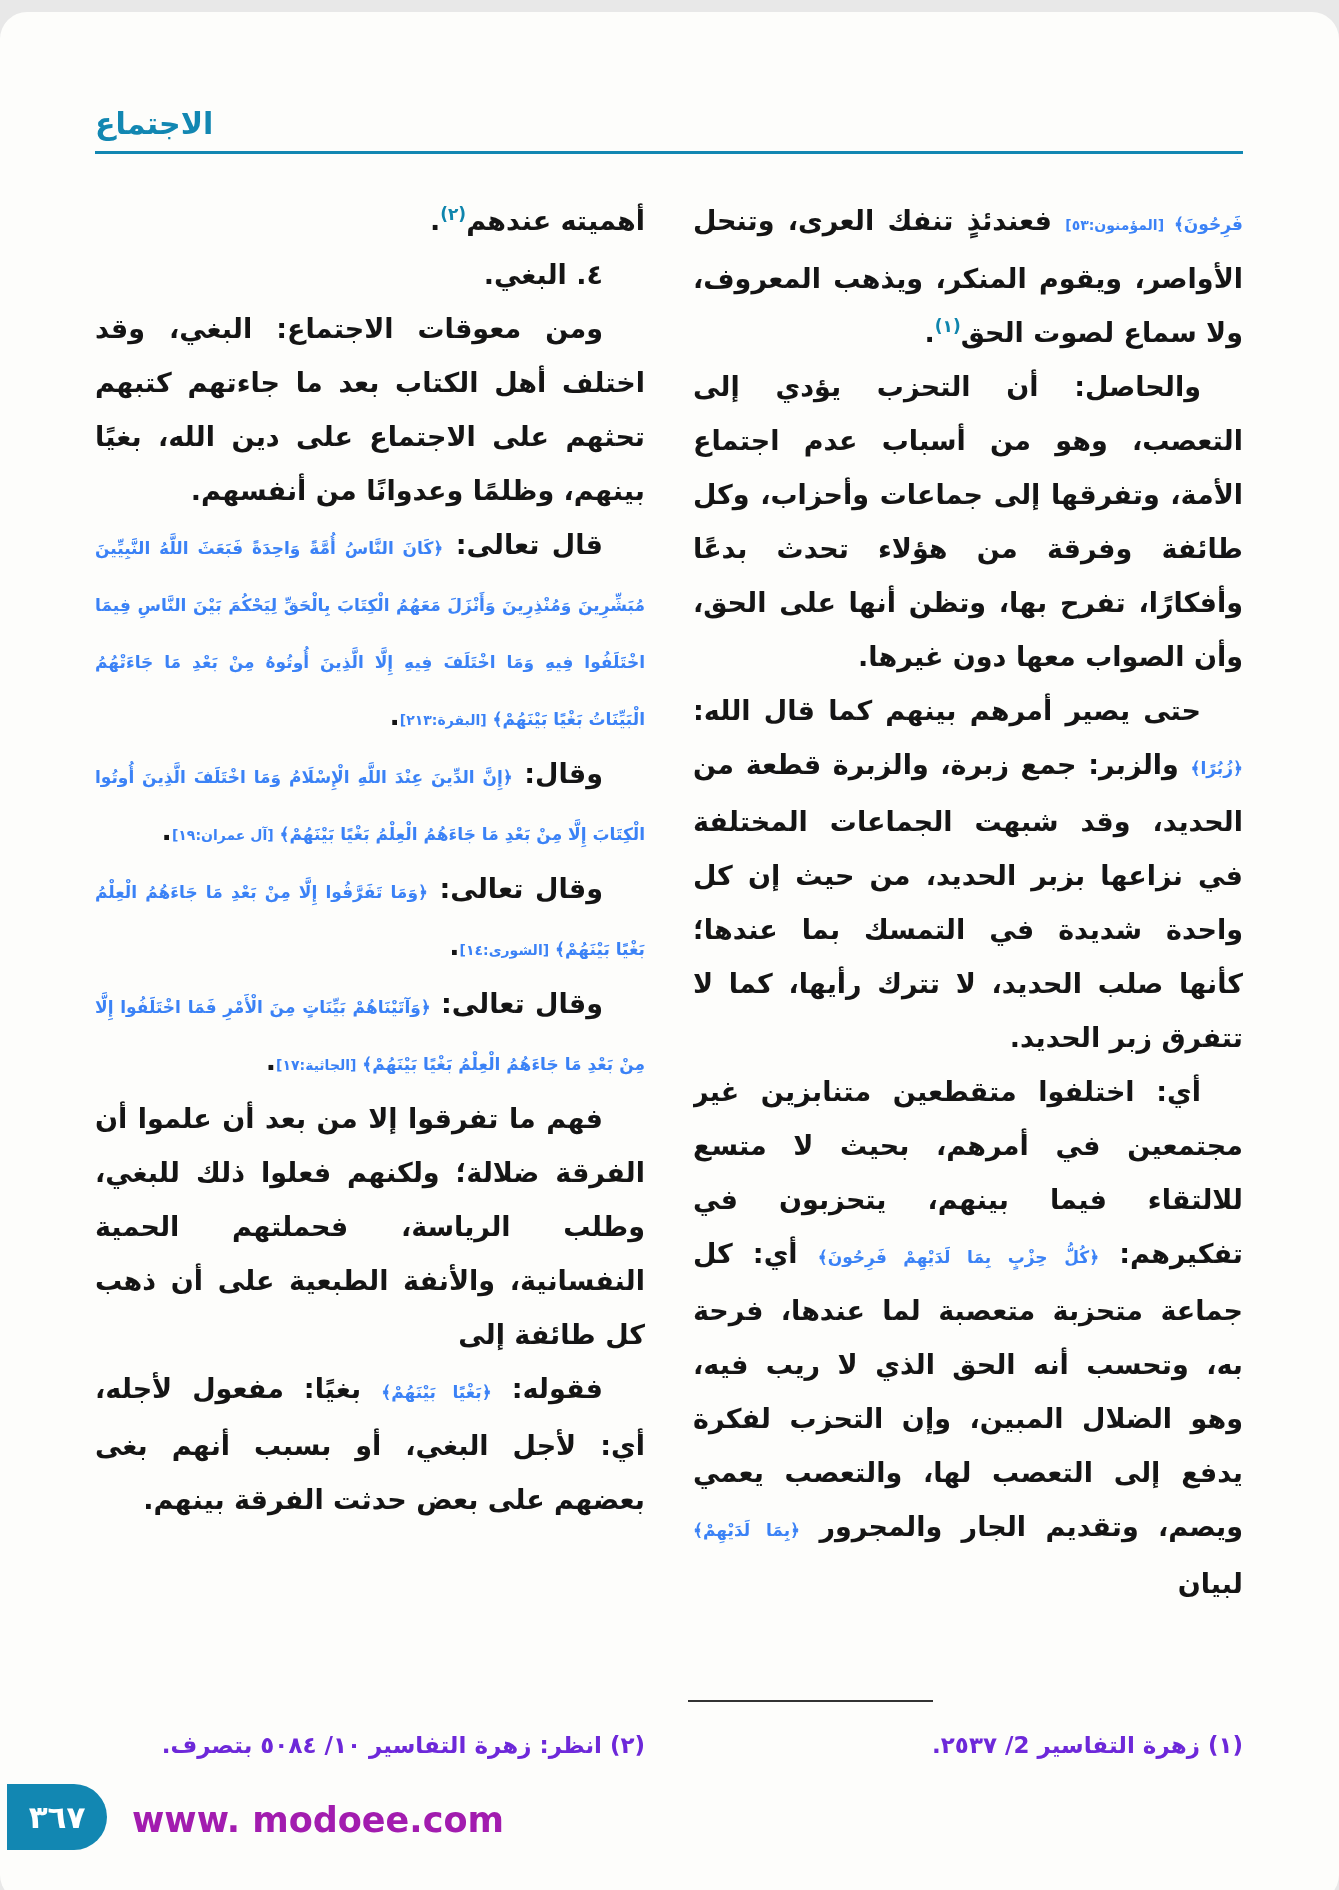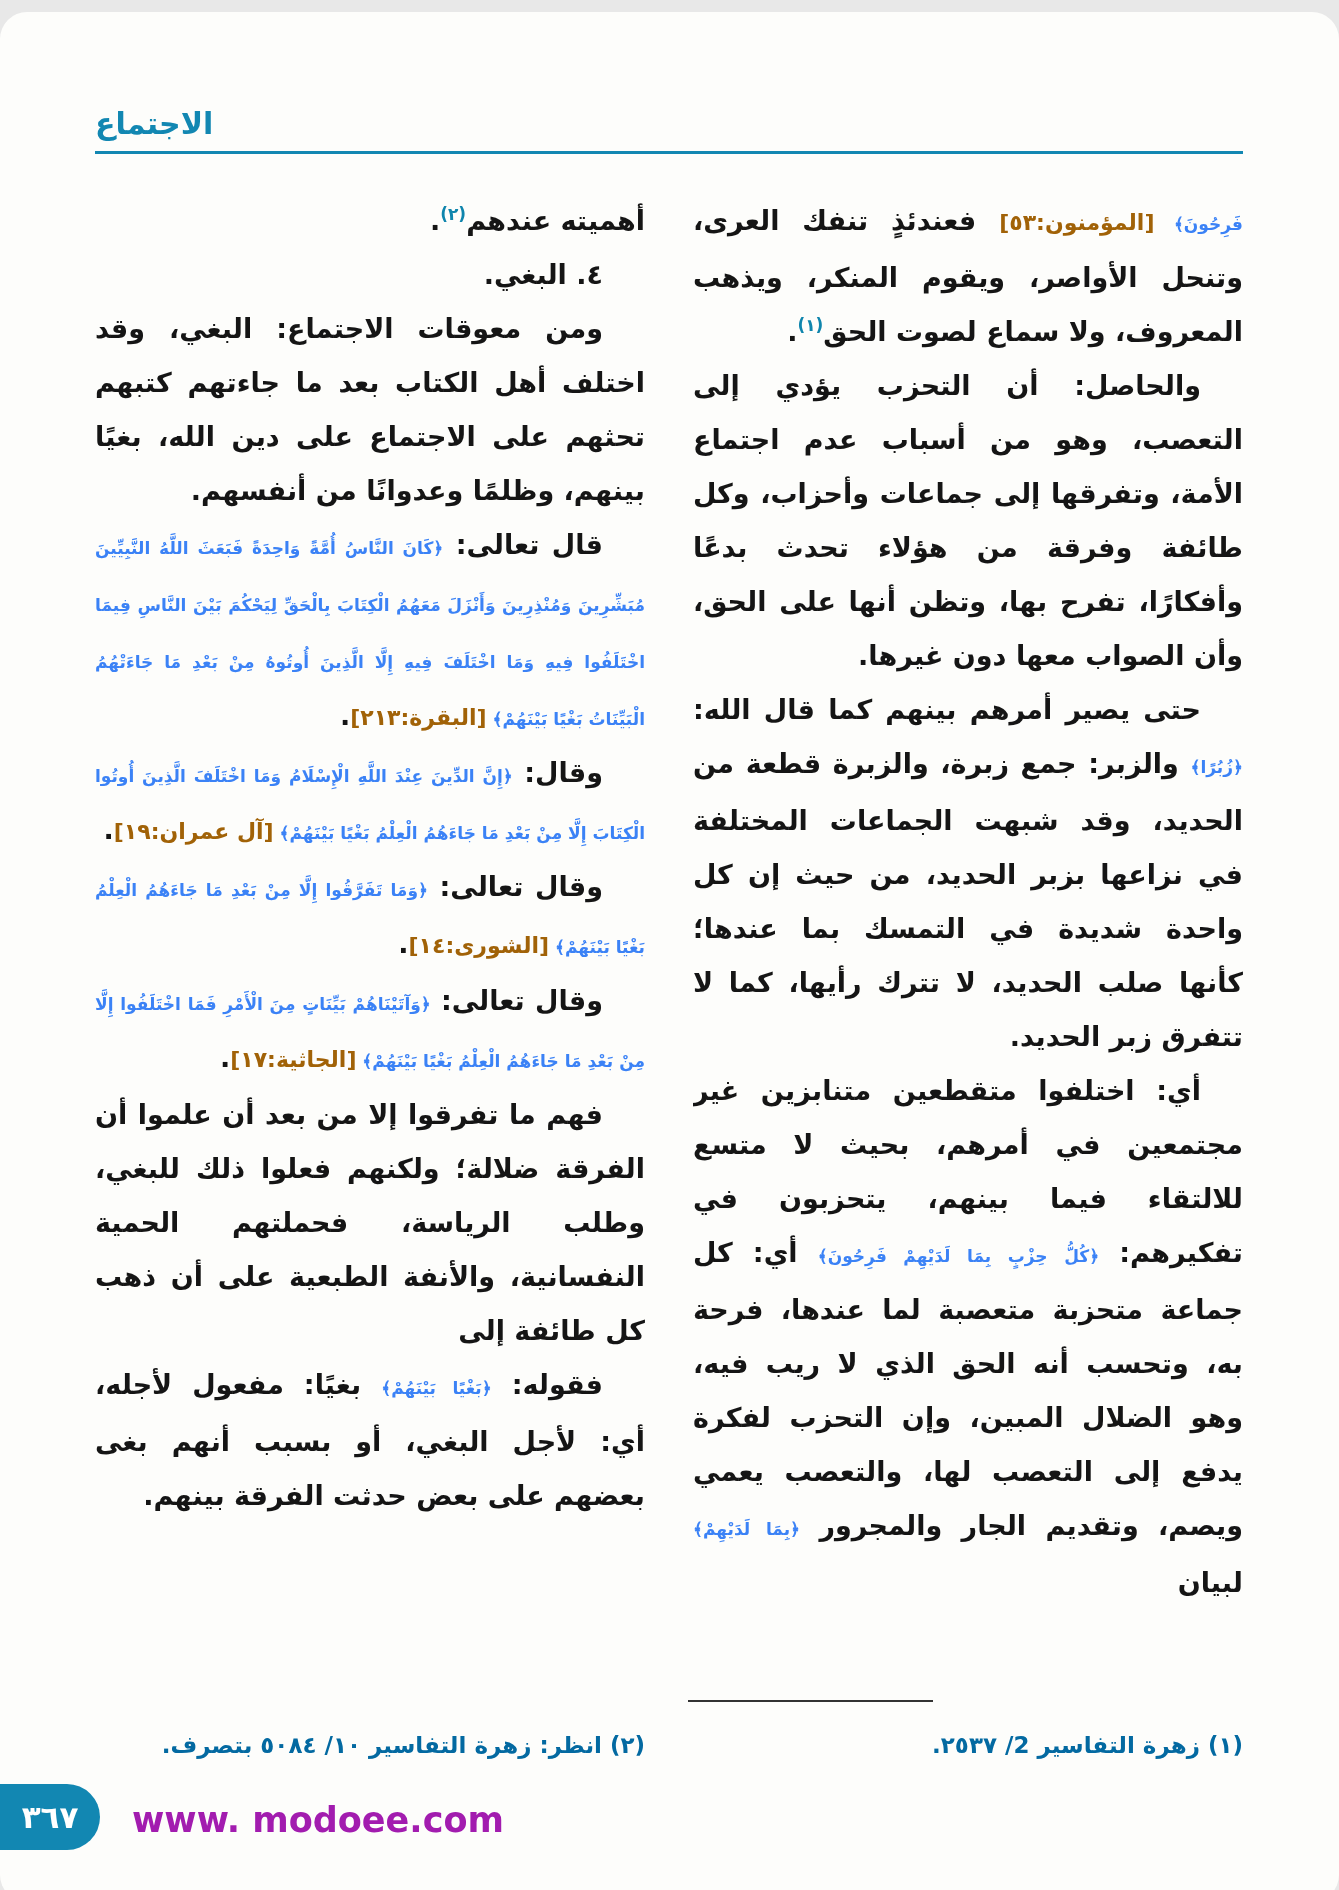--- a/index.html
+++ b/index.html
@@ -51,21 +51,21 @@
     font-size: 27px;
     line-height: 54px;
     font-weight: bold;
     color: #151515;
     text-align: justify;
     text-indent: 42px;
   }
   .para.no-indent { text-indent: 0; }
   .seg-body  { color: #151515; }
   .seg-quran { color: #3b82f6; font-size: 17px; }
-  .seg-cite  { color: #a16207; font-size: 22px; }
+  .seg-cite  { color: #3b82f6; font-size: 14px; }
   .seg-sup   {
     color: #0f85ad;
     font-size: 17px;
     vertical-align: super;
     line-height: 0;
   }
   
   .footnotes {
     position: absolute;
     top: 1688px;
@@ -82,28 +82,28 @@
   }
   .fn-row {
     display: flex;
     gap: 48px;
     padding-top: 28px;
   }
   .fn {
     flex: 1 1 0;
     font-size: 23px;
     font-weight: bold;
-    color: #0369a1;
+    color: #6d28d9;
     text-align: right;
     line-height: 34px;
   }
   
   .page-tab {
     position: absolute;
-    left: 0;
+    left: 7px;
     top: 1772px;
     width: 100px;
     height: 66px;
     background: #1287b2;
     border-radius: 0 33px 33px 0;
     display: flex;
     align-items: center;
     justify-content: center;
     color: #ffffff;
     font-size: 31px;

